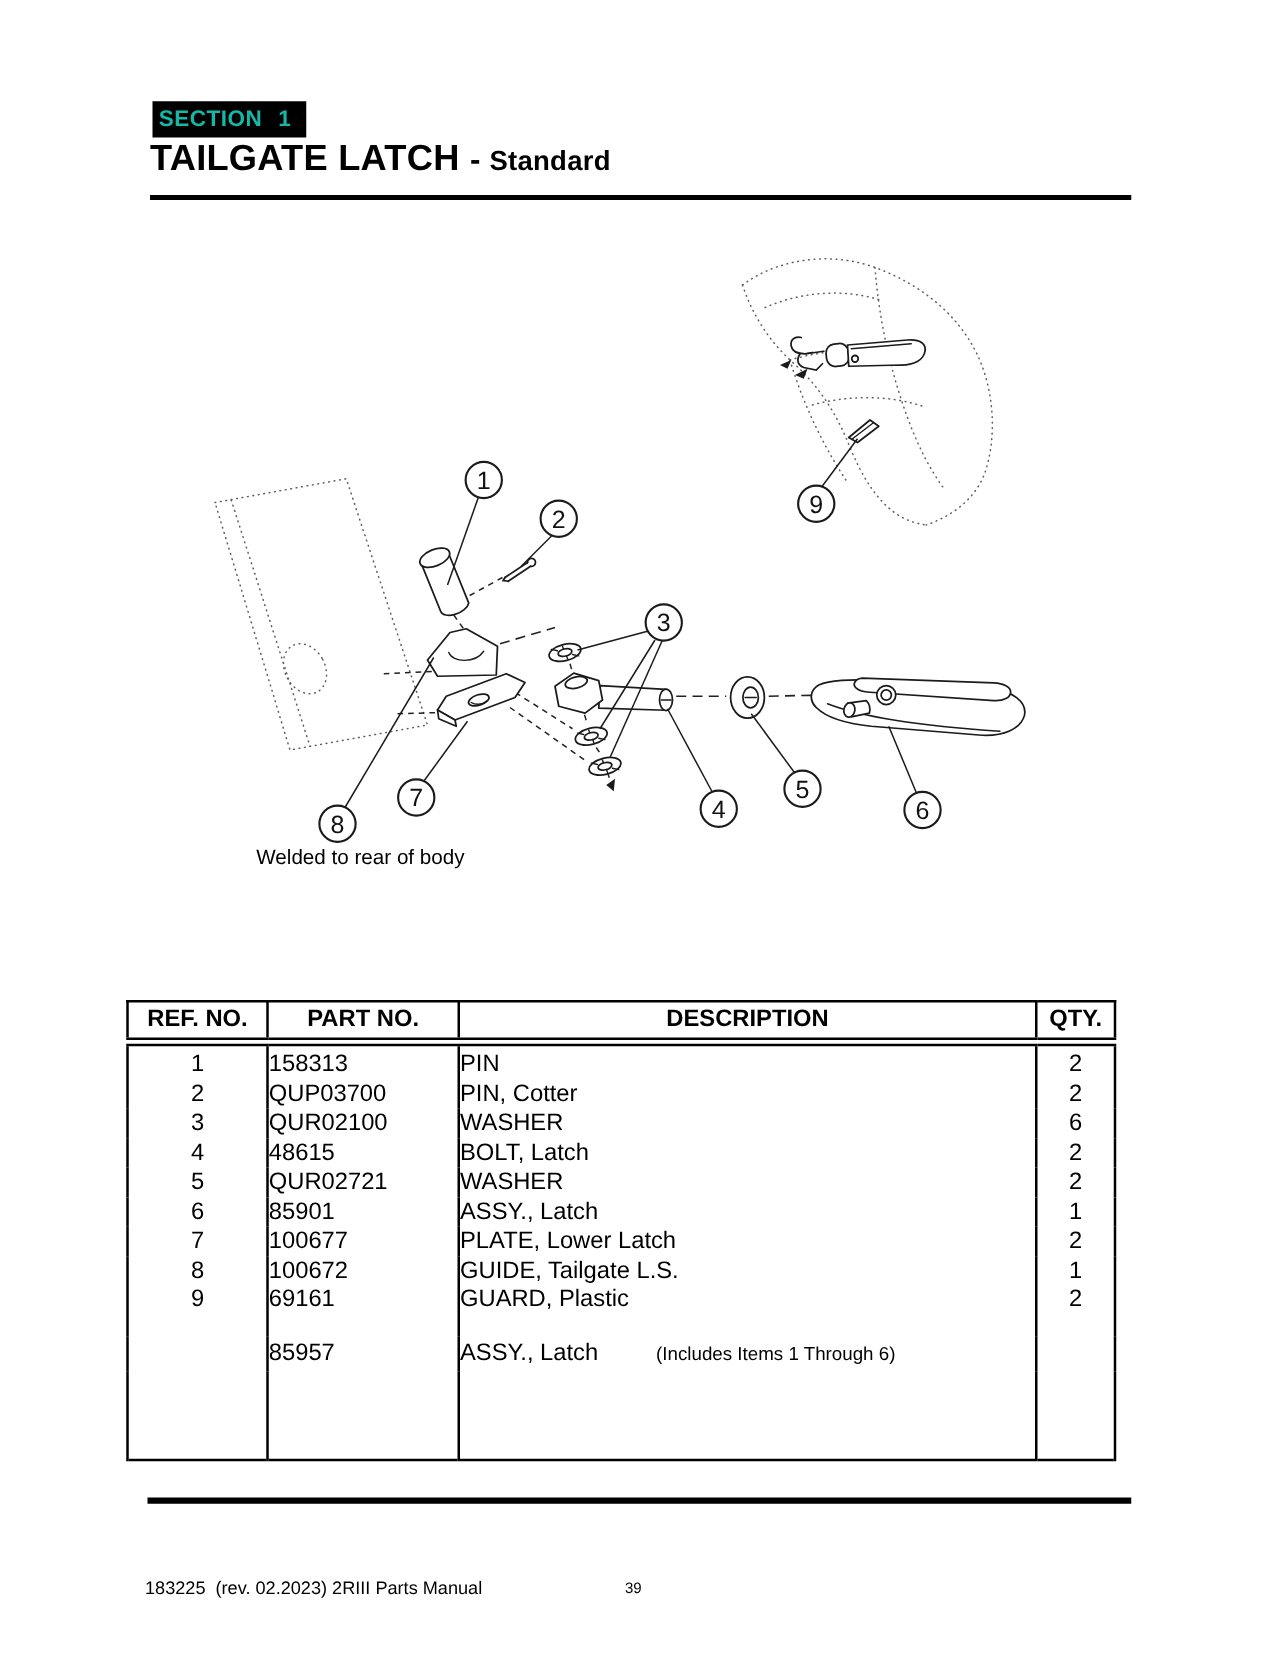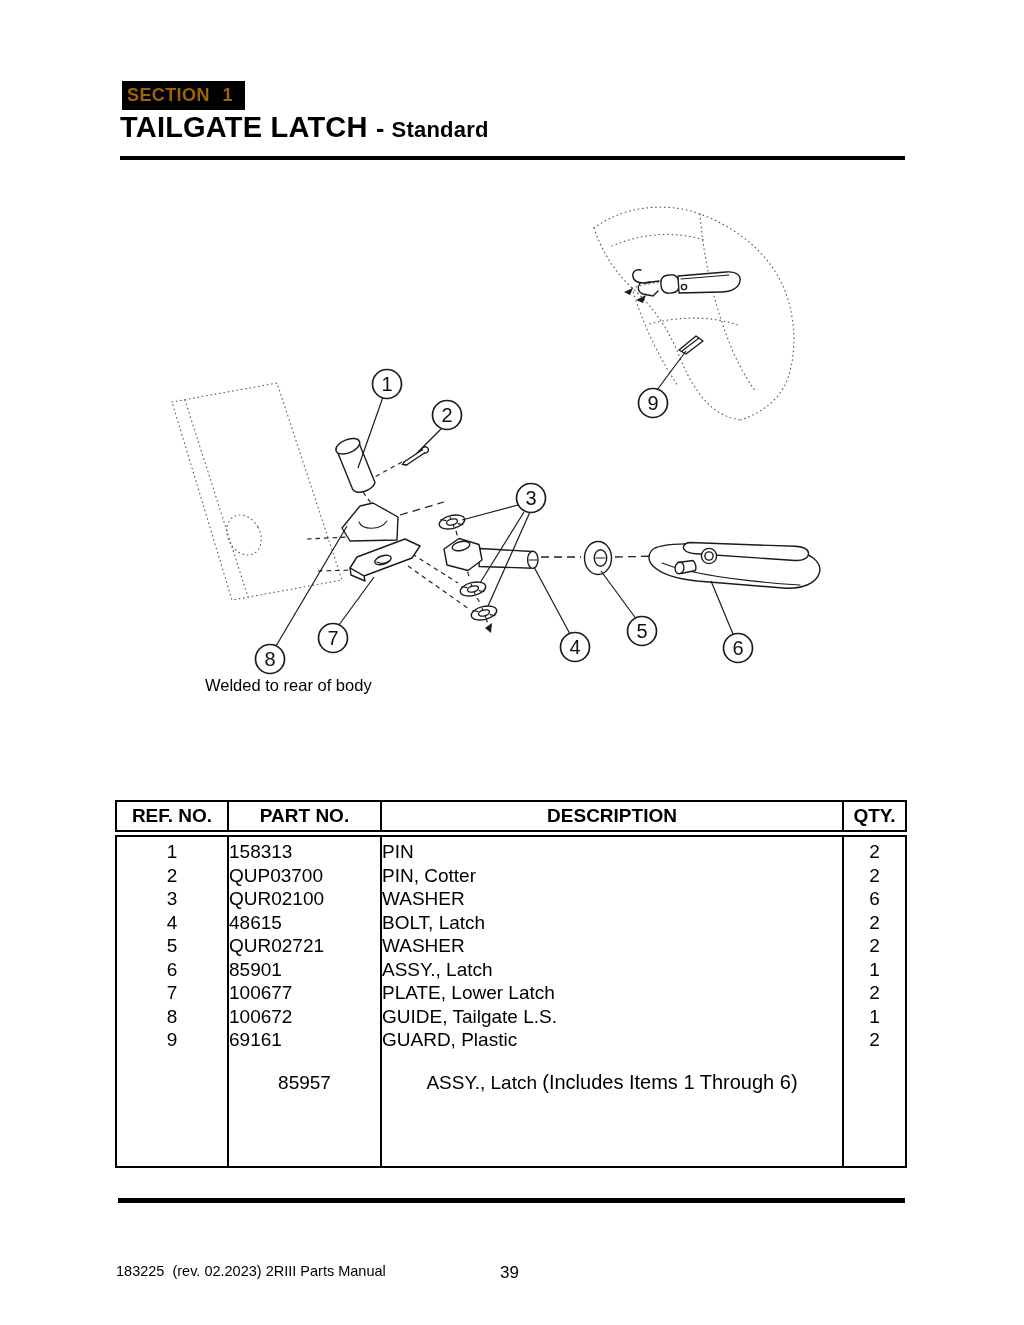--- a/index.html
+++ b/index.html
@@ -8,21 +8,21 @@
     width:1024px; height:1325px;
     font-family:"Liberation Sans", sans-serif;
     color:#000;
     overflow:hidden;
   }
 
   
   .section-badge {
     position:absolute; left:122px; top:81px;
     width:123px; height:29px; box-sizing:border-box;
-    background:#000; color:#a16207;
+    background:#000; color:#14b8a6;
     display:flex; align-items:center; justify-content:space-between;
     padding:0 12px 0 5px;
     font-size:18px; font-weight:bold; letter-spacing:0.4px;
   }
   .page-title {
     position:absolute; left:120px; top:111px;
     font-weight:bold; font-size:29px; letter-spacing:0.2px;
     white-space:nowrap;
   }
   .page-title .sep { font-size:25px; }
@@ -46,21 +46,21 @@
     font-family:"Liberation Sans", sans-serif;
     font-size:20px; fill:#111; text-anchor:middle;
   }
   .caption {
     font-family:"Liberation Sans", sans-serif;
     font-size:16.5px; fill:#000;
   }
 
   
   table.parts {
-    position:absolute; left:115px; top:800px;
+    position:absolute; left:101px; top:800px;
     width:790px; border-collapse:collapse; table-layout:fixed;
     border:2.5px solid #000;
   }
   table.parts th {
     border:2px solid #000;
     border-bottom:7px double #000;
     font-size:19px; font-weight:bold;
     height:26px; text-align:center; padding:1px 2px;
   }
   table.parts td {
@@ -68,36 +68,36 @@
     border-top:none; border-bottom:none;
     font-size:19px; padding:0; line-height:23.5px;
     vertical-align:top; overflow:hidden; white-space:nowrap;
   }
   td.c-ref  { text-align:center; }
   td.c-part { padding-left:13px;margin-top:44px; }
   td.c-desc { padding-left:12px; }
   td.c-qty  { text-align:center; }
   tr.first td { padding-top:3px; }
   tr.spacer td { height:17px; line-height:17px; }
-  tr.noterow td { line-height:27px;text-align:center; }
-  .desc-note { font-size:20px; }
+  tr.noterow td { line-height:27px; }
+  .desc-note { font-size:15px;margin-left:41px; }
   tr.filler td { height:70px; }
 
   
   .rule-bottom {
     position:absolute; left:118px; top:1198px;
     width:787px; height:5px; background:#000;
   }
   .footer-left {
     position:absolute; left:116px; top:1263px;
     font-size:14.5px; white-space:pre;
   }
   .footer-page {
     position:absolute; left:500px; top:1263px;
-    font-size:17px;
+    font-size:12px;
   }
 </style>
 </head>
 <body>
 
 <div class="section-badge">
   <span>SECTION</span>
   <span>1</span>
 </div>
 <div class="page-title">

